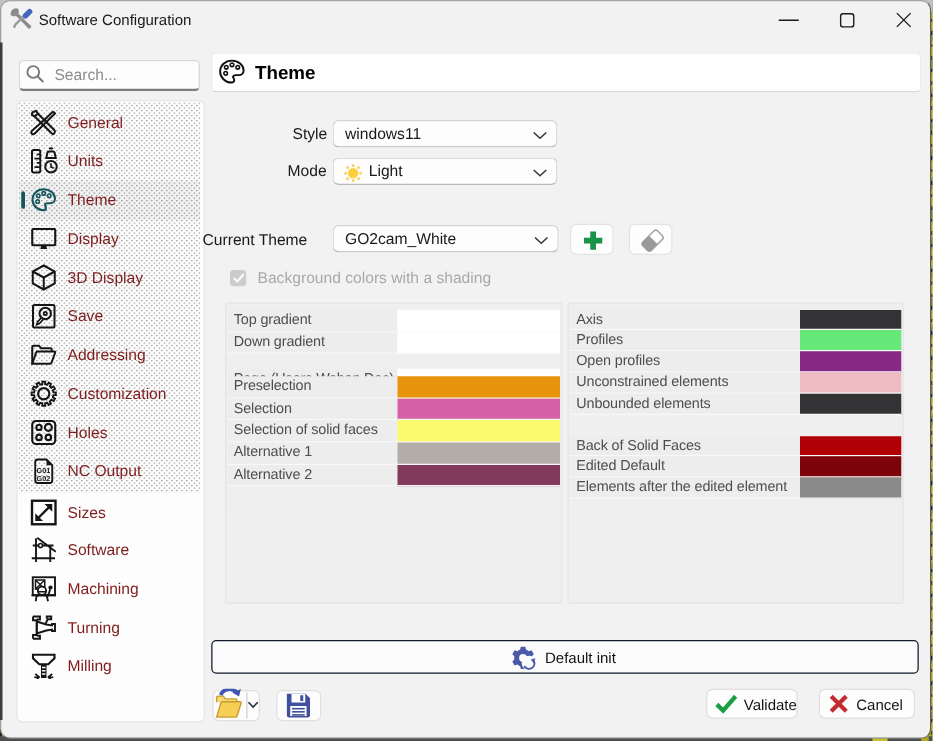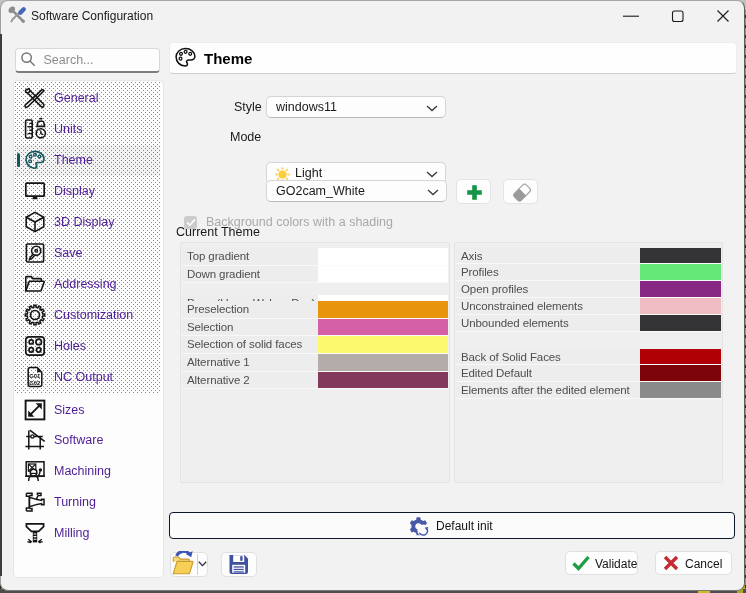--- a/index.html
+++ b/index.html
@@ -24,21 +24,21 @@
   #sidepanel{left:13px;top:80px;width:151px;height:498px;background:#fdfdfd;border:1px solid #e6e6e6;border-radius:5px;box-sizing:border-box;}
   #dots{left:15px;top:82px;width:145px;height:312px;background-color:#fdfdfd;
     background-image:radial-gradient(circle at 0.5px 0.5px,#8a8a8a 0.42px,rgba(138,138,138,0) 0.8px),
                      radial-gradient(circle at 0.5px 0.5px,#8a8a8a 0.42px,rgba(138,138,138,0) 0.8px);
     background-size:4px 4px;background-position:0 0,2px 2px;}
   #search{left:14.5px;top:48px;width:143px;height:22px;background:#fdfdfd;
     border:1px solid #d8d8d8;border-bottom:2px solid #7d7d7d;border-radius:4px;}
   #search .ph{position:absolute;left:28px;top:4px;font-size:12.5px;color:#8c8c8c;}
   .item{position:absolute;left:15px;width:144px;height:30.8px;}
   .item .ic{position:absolute;left:8px;top:3px;width:24px;height:24px;}
-  .item .tx{position:absolute;left:39px;top:8px;font-size:12.5px;color:#4c1d95;white-space:nowrap;}
+  .item .tx{position:absolute;left:39px;top:8px;font-size:12.5px;color:#7f1d1d;white-space:nowrap;}
   #selbar{left:17px;top:152.5px;width:2.5px;height:14px;background:#15565e;border-radius:2px;}
   
   #hdrbox{left:169px;top:42px;width:568px;height:32px;background:#fefefe;
     border:1px solid #ececec;border-bottom:1px solid #cfcfcf;border-radius:4px;box-sizing:border-box;}
   #hdrbox .tx{position:absolute;left:34px;top:7px;font-size:15px;font-weight:bold;color:#000;}
   
   .lbl{font-size:12.5px;color:#191919;white-space:nowrap;}
   .combo{background:#fdfdfd;border:1px solid #d5d5d5;border-bottom-color:#b9b9b9;
     border-radius:5px;box-sizing:border-box;}
   .combo .tx{position:absolute;left:9px;top:3px;font-size:12.5px;color:#191919;}
@@ -246,34 +246,34 @@
 
 <div class="abs lbl" style="left:234px;top:100px;">Style</div>
 <div class="abs combo" style="left:266px;top:96px;width:180px;height:22px;">
   <span class="tx">windows11</span>
   <svg class="chev" style="left:159px;top:8px" width="12" height="7" viewBox="0 0 12 7">
     <path d="M1 1 L6 5.6 L11 1" fill="none" stroke="#3a3a3a" stroke-width="1.3"></path>
     </svg>
 </div>
 
 <div class="abs lbl" style="left:230px;top:130px;">Mode</div>
-<div class="abs combo" style="left:266px;top:126px;width:180px;height:22px;margin-top:36px;">
+<div class="abs combo" style="left:266px;top:126px;width:180px;height:22px;">
   <span class="tx" style="left:28px;">Light</span>
   <svg class="abs" style="left:8px;top:4px" width="15" height="15" viewBox="0 0 15 15">
     <circle cx="7.5" cy="7.5" r="4.1" fill="#fcce3c"></circle>
     <g stroke="#fbd160" stroke-width="2" stroke-linecap="butt">
       <path d="M7.5 0.4 V2.6 M7.5 12.4 V14.6 M0.4 7.5 H2.6 M12.4 7.5 H14.6 M2.3 2.3 L3.9 3.9 M11.1 11.1 L12.7 12.7 M12.7 2.3 L11.1 3.9 M3.9 11.1 L2.3 12.7"></path>
     </g>
   </svg>
   <svg class="chev" style="left:159px;top:8px" width="12" height="7" viewBox="0 0 12 7">
     <path d="M1 1 L6 5.6 L11 1" fill="none" stroke="#3a3a3a" stroke-width="1.3"></path>
     </svg>
 </div>
 
-<div class="abs lbl" style="left:176px;top:185px;margin-top:40px;">Current Theme</div>
+<div class="abs lbl" style="left:162px;top:185px;">Current Theme</div>
 <div class="abs combo" style="left:266px;top:180px;width:181px;height:22px;">
   <span class="tx">GO2cam_White</span>
   <svg class="chev" style="left:160px;top:8px" width="12" height="7" viewBox="0 0 12 7">
     <path d="M1 1 L6 5.6 L11 1" fill="none" stroke="#3a3a3a" stroke-width="1.3"></path>
     </svg>
 </div>
 <div class="abs sqbtn" style="left:456px;top:179px;width:35px;height:25px;">
   <svg class="abs" style="left:9px;top:4px" width="17" height="17" viewBox="0 0 17 17">
     <path d="M8.5 1.2 V15.8 M1.2 8.5 H15.8" stroke="#179347" stroke-width="4.6"></path>
   </svg>

